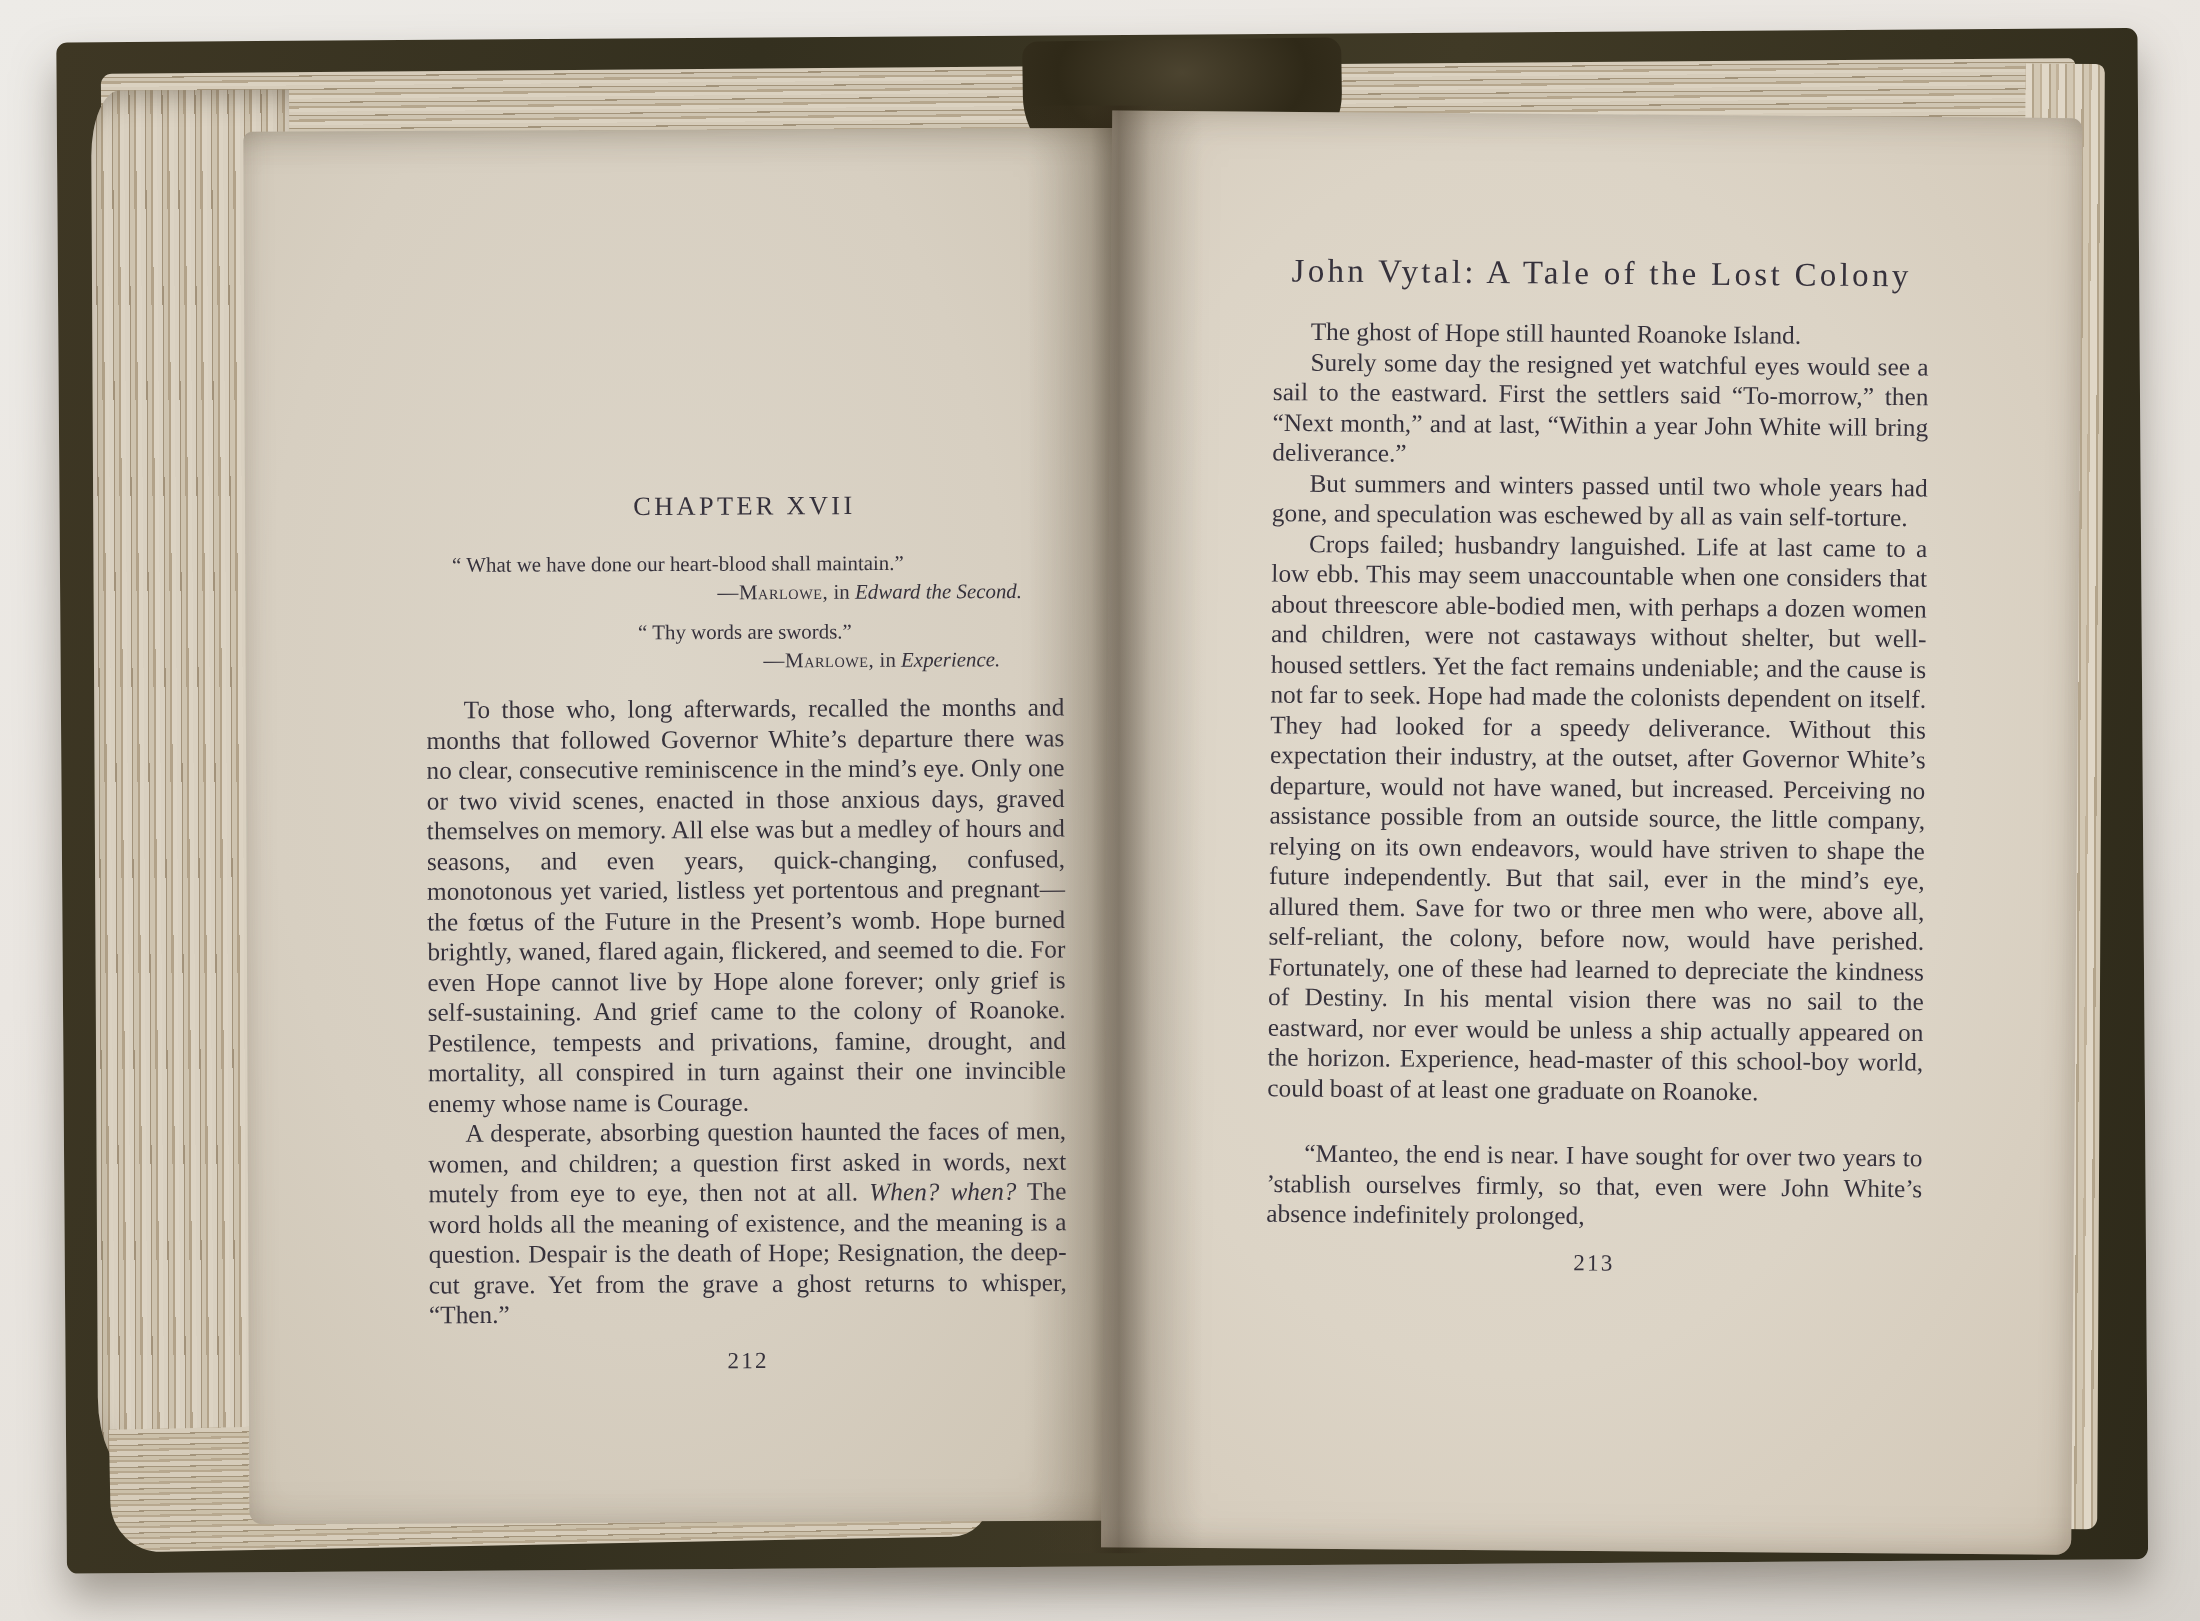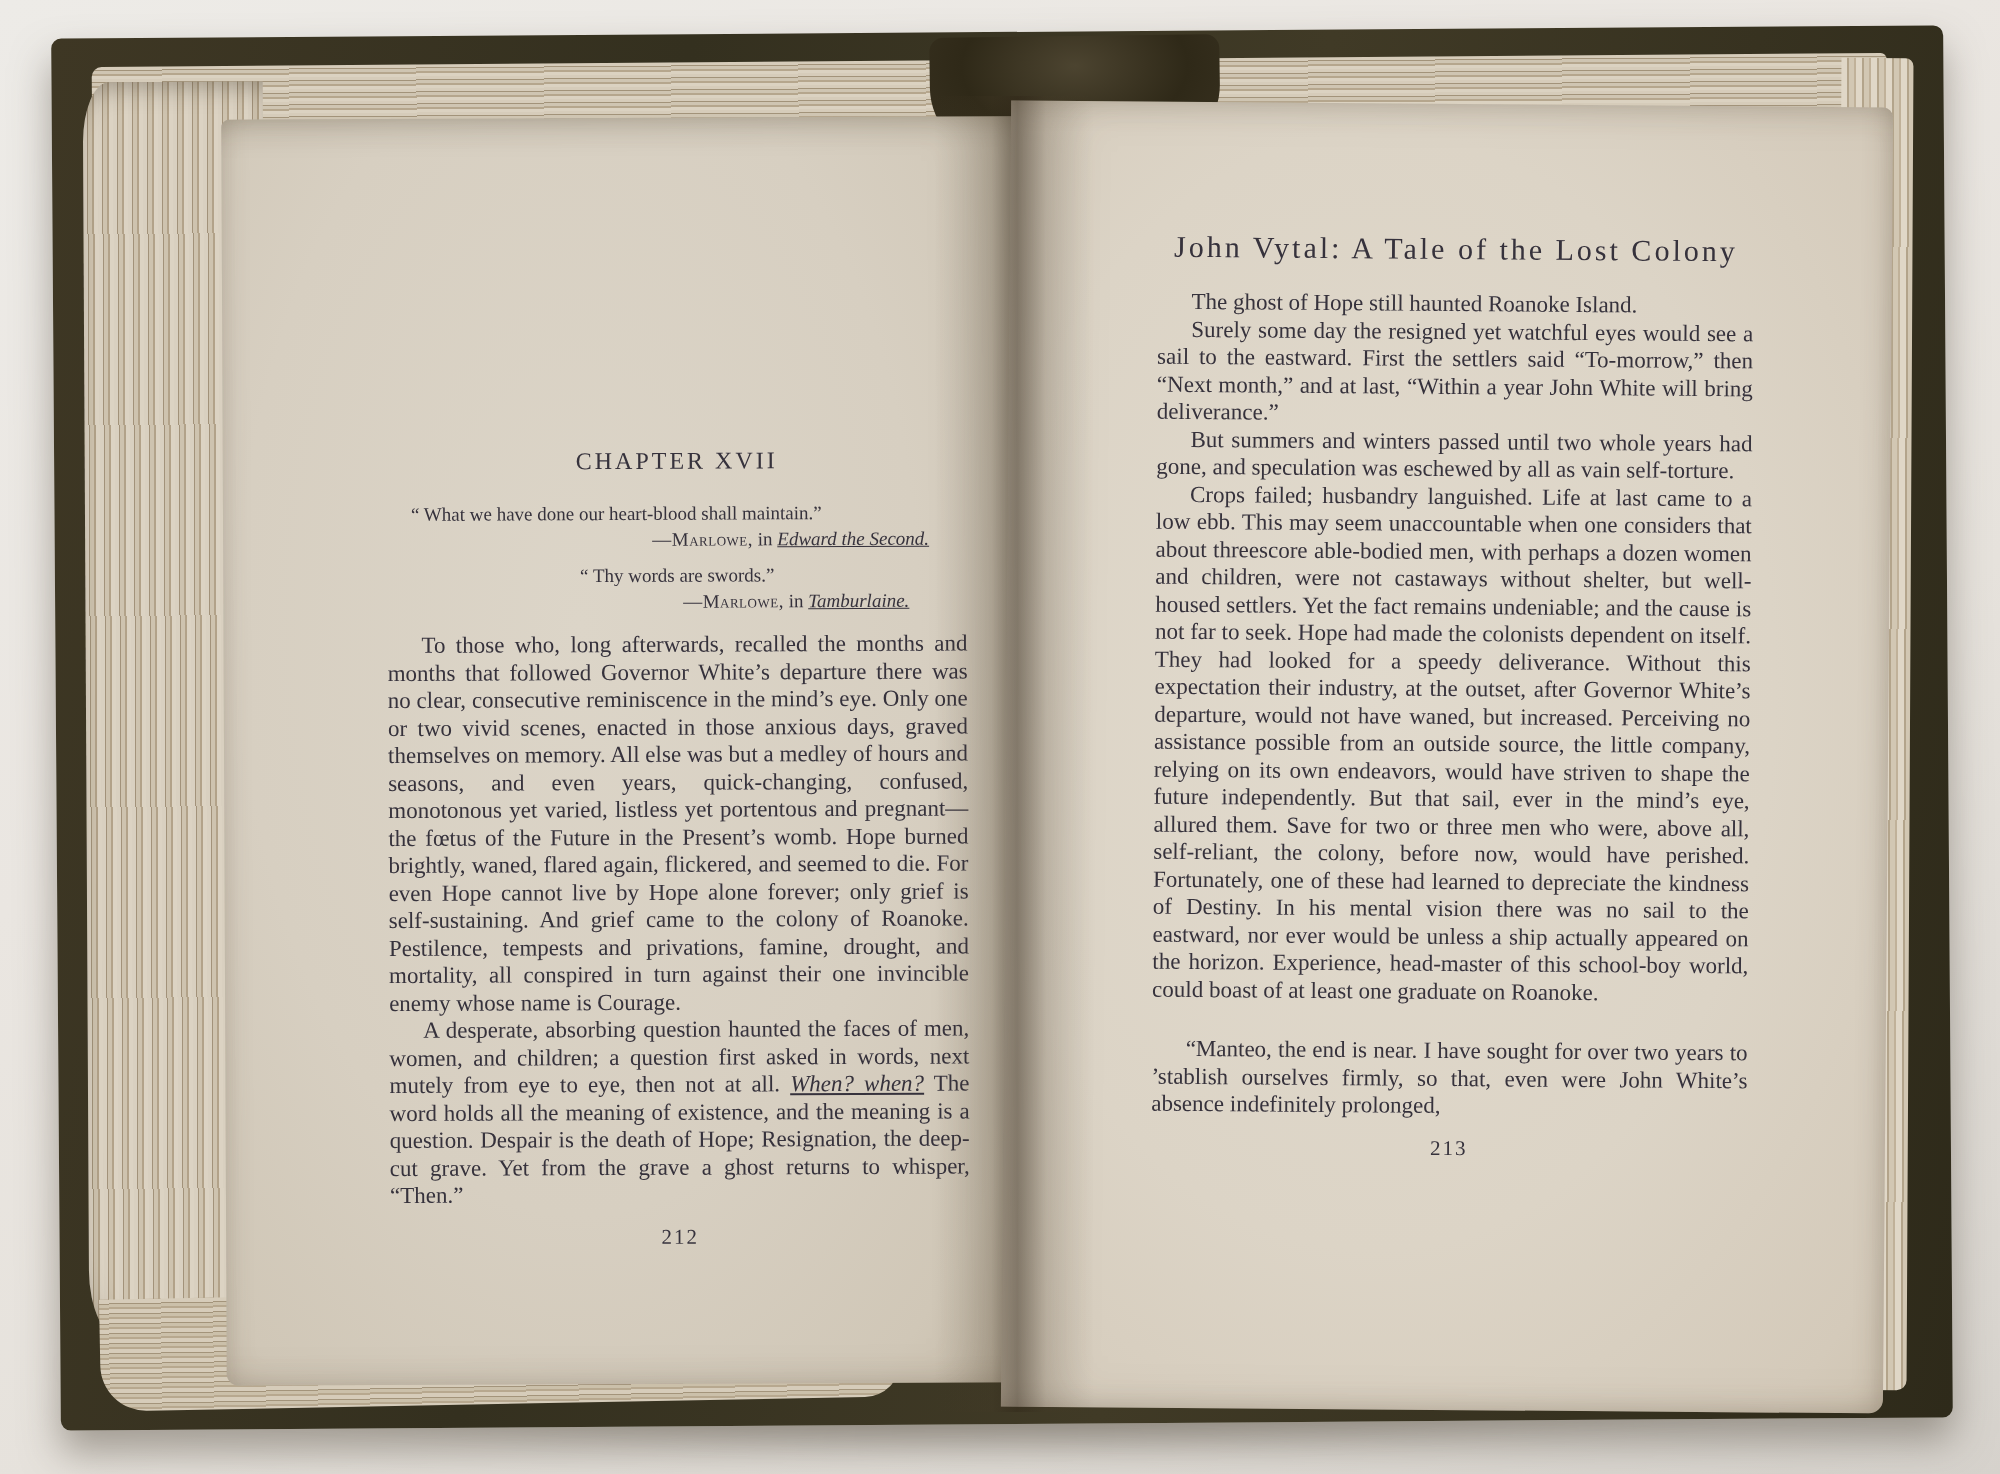--- a/index.html
+++ b/index.html
@@ -71,21 +71,21 @@
   }
   .epigraph{font-size:19px;line-height:26px;}
   .epigraph .quote{display:block;}
   .ep1 .quote{padding-left:24px;}
   .ep2{margin-top:10px;}
   .ep2 .quote{text-align:center;}
   .attrib{display:block;text-align:right;}
   .ep1 .attrib{padding-right:38px;}
   .ep2 .attrib{padding-right:58px;}
   .sc{font-variant:small-caps;letter-spacing:.5px;}
-  .it{font-style:italic;text-decoration:underline;}
+  .it{font-style:italic;}
   .body-text{font-size:23px;line-height:27.5px;}
   .para{margin:0;text-align:justify;text-indent:34px;}
   .para.quote-gap{margin-top:32px;}
   .running-header{
     margin:0 0 24px 0;text-align:center;font-weight:normal;
     font-size:30px;letter-spacing:3px;white-space:nowrap;
   }
   .folio{margin-top:16px;text-align:center;font-size:21px;letter-spacing:2px;}
 </style>
 </head>
@@ -105,21 +105,21 @@
     <div class="content content-left">
       <h2 class="chapter">CHAPTER XVII</h2>
 
       <div class="epigraph ep1">
         <span class="quote">“ What we have done our heart-blood shall maintain.”</span>
         <span class="attrib"><span class="sc">—Marlowe,</span><span> in </span><span class="it">Edward the Second.</span></span>
       </div>
 
       <div class="epigraph ep2">
         <span class="quote">“ Thy words are swords.”</span>
-        <span class="attrib"><span class="sc">—Marlowe,</span><span> in </span><span class="it">Tamburlaine.</span></span>
+        <span class="attrib"><span class="sc">—Marlowe,</span><span> in </span><span class="it">Experience.</span></span>
       </div>
 
       <div class="body-text" style="margin-top:16px;">
         <p class="para">To those who, long afterwards, recalled the months and months that followed Governor White’s departure there was no clear, consecutive reminiscence in the mind’s eye.  Only one or two vivid scenes, enacted in those anxious days, graved themselves on memory.  All else was but a medley of hours and seasons, and even years, quick-changing, confused, monotonous yet varied, listless yet portentous and pregnant—the fœtus of the Future in the Present’s womb.  Hope burned brightly, waned, flared again, flickered, and seemed to die.  For even Hope cannot live by Hope alone forever; only grief is self-sustaining.  And grief came to the colony of Roanoke.  Pestilence, tempests and privations, famine, drought, and mortality, all conspired in turn against their one invincible enemy whose name is Courage.</p>
         <p class="para"><span>A desperate, absorbing question haunted the faces of men, women, and children; a question first asked in words, next mutely from eye to eye, then not at all.  </span><span class="it">When? when?</span><span>  The word holds all the meaning of existence, and the meaning is a question.  Despair is the death of Hope; Resignation, the deep-cut grave. Yet from the grave a ghost returns to whisper, “Then.”</span></p>
       </div>
 
       <div class="folio">212</div>
     </div>
   </div>

